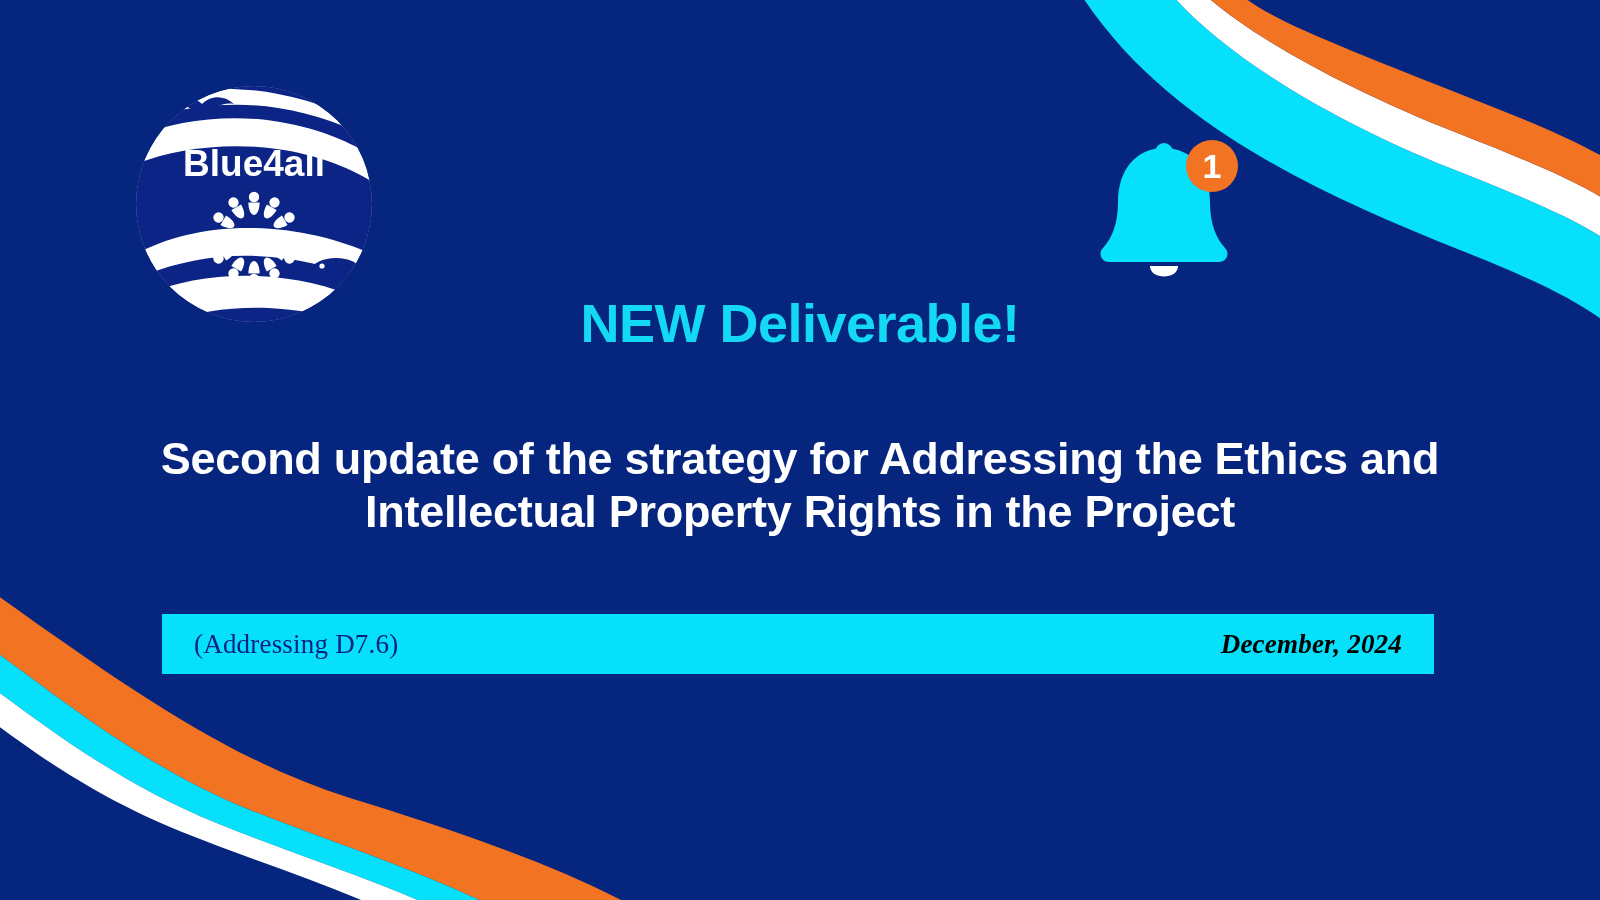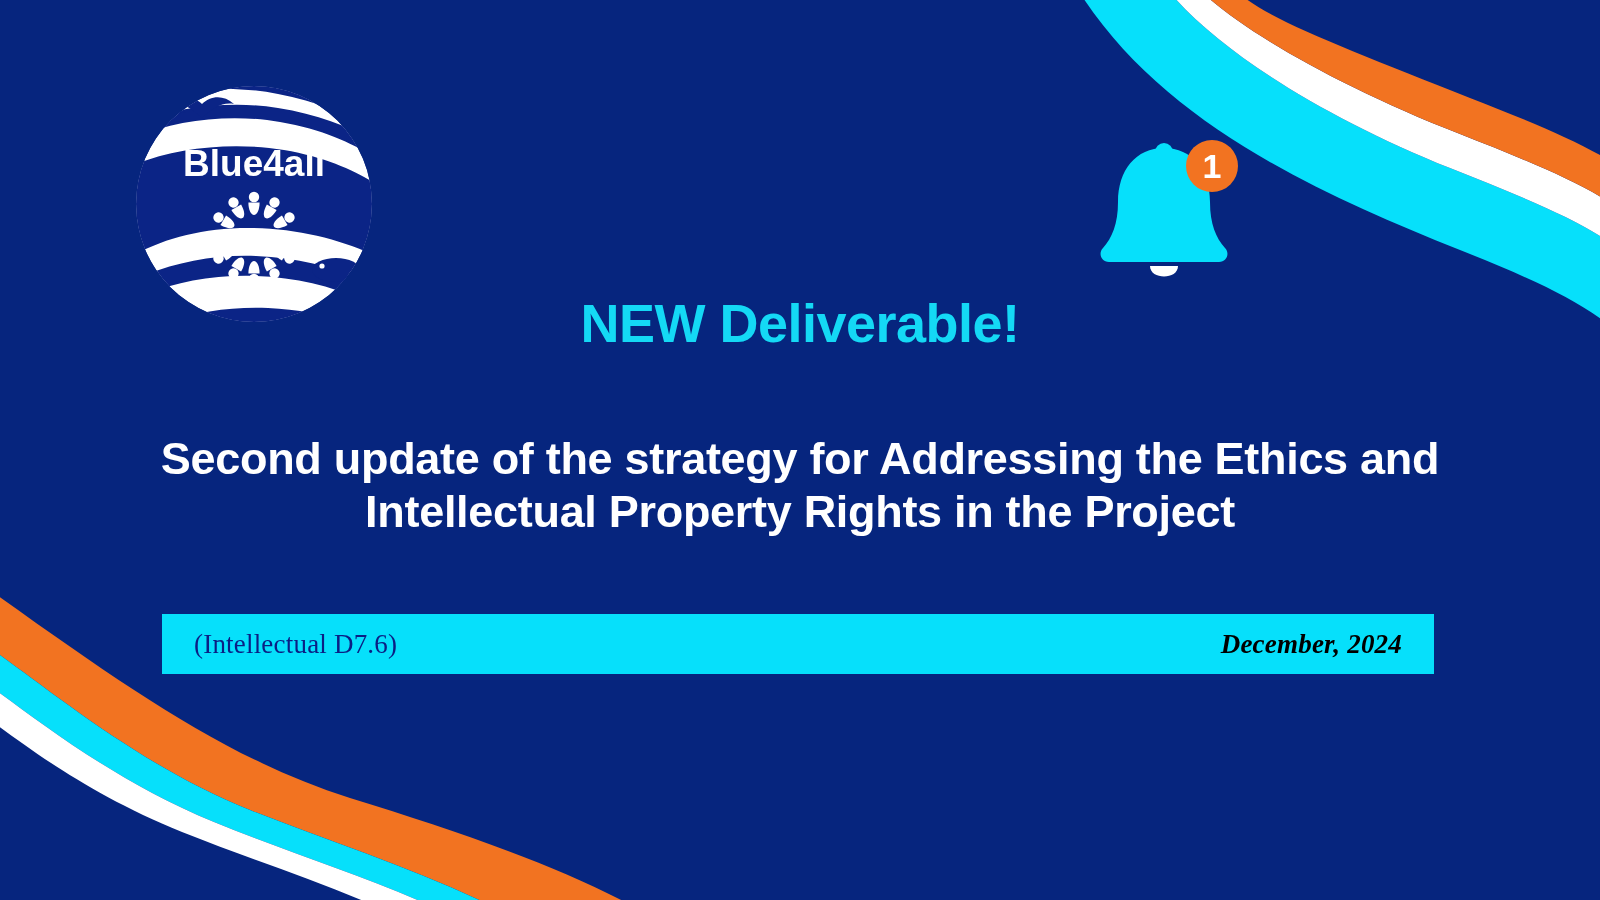--- a/index.html
+++ b/index.html
@@ -249,17 +249,17 @@
       <circle cx="120" cy="26" r="26" fill="#f27321"></circle>
       <text x="120" y="38" text-anchor="middle" font-family="Liberation Sans, sans-serif" font-size="34" font-weight="700" fill="#ffffff">1</text>
     </g>
   </svg>
 
   <div id="eyebrow">NEW Deliverable!</div>
 
   <div id="headline">Second update of the strategy for Addressing the Ethics and Intellectual Property Rights in the Project</div>
 
   <div id="info-bar">
-    <span id="deliverable-code">(Intellectual D7.6)</span>
+    <span id="deliverable-code">(Addressing D7.6)</span>
     <span id="deliverable-date">December, 2024</span>
   </div>
 
 </div>
 
 </body></html>

